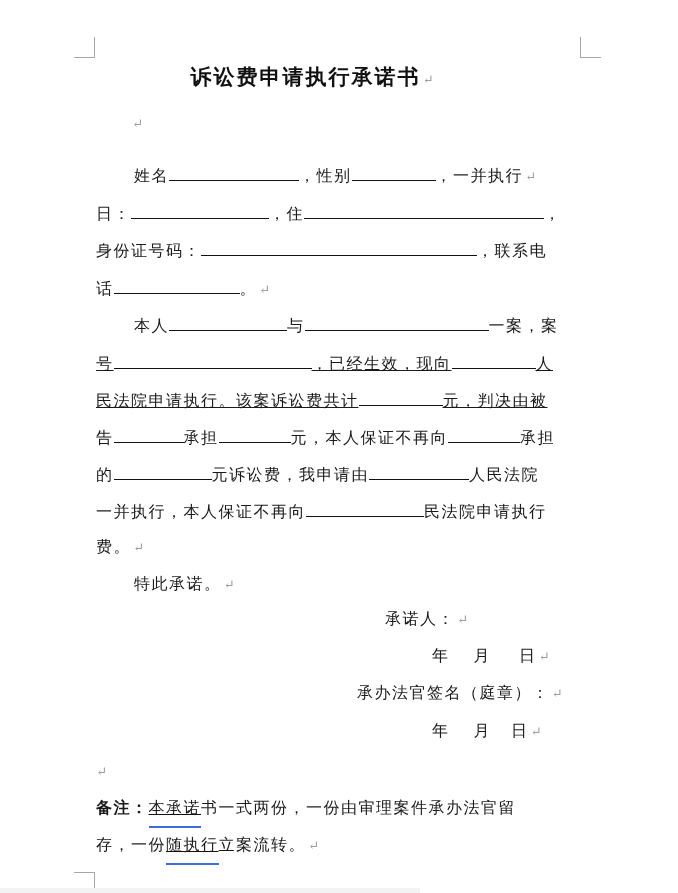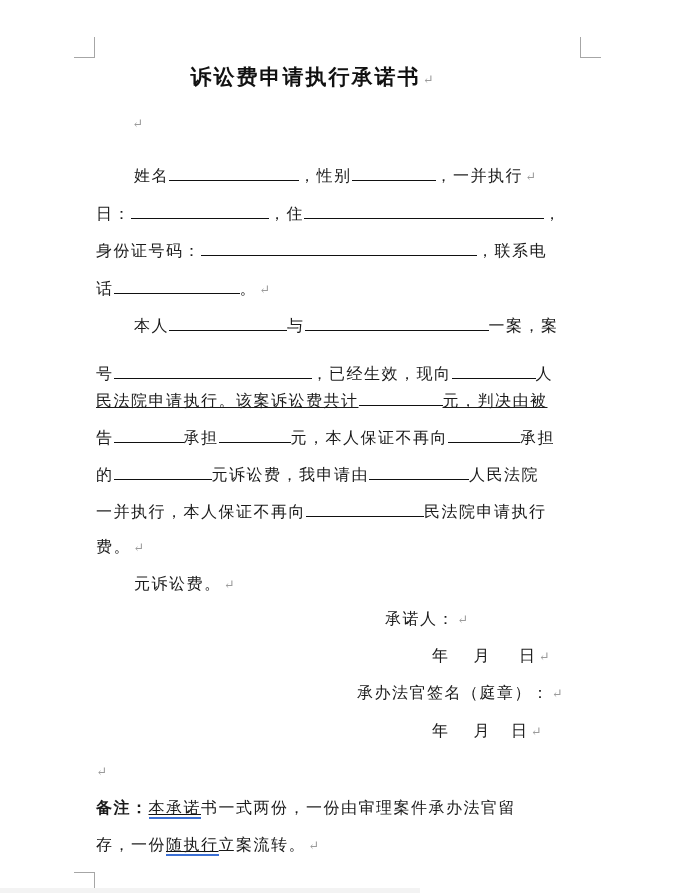--- a/index.html
+++ b/index.html
@@ -8,21 +8,21 @@
   .corner { position:absolute; border-color:#a6a6a6; border-style:solid; border-width:0; width:20px; height:20px; }
   .c-tl { left:74px; top:37px; border-right-width:1px; border-bottom-width:1px; }
   .c-tr { left:580px; top:37px; border-left-width:1px; border-bottom-width:1px; }
   .c-bl { left:74px; top:872px; border-right-width:1px; border-top-width:1px; height:16px; }
   .bottom-bar { position:absolute; left:0; top:888px; width:420px; height:5px; background:#f3f3f3; }
   .line { position:absolute; left:96px; width:478px; font-size:16px; line-height:22px; white-space:nowrap; letter-spacing:1.5px; }
   .title { position:absolute; left:0; width:548px; top:62px; text-align:center; font-size:21px; line-height:30px; font-weight:bold; letter-spacing:2px; color:#111;margin-left:38px; }
   .pm { color:#9b9b9b; font-size:13px; font-weight:normal; letter-spacing:0; margin-left:2px; }
   .blank { display:inline-block; border-bottom:1px solid #111; height:18px; vertical-align:baseline; }
   .b { font-weight:bold; }
-  .ul2 { text-decoration: underline; text-decoration-color:#111; border-bottom:2px solid #3b6fd4; padding-bottom:0; }
+  .ul2 { text-decoration: underline; text-decoration-color:#111; border-bottom:2px solid #3b6fd4; padding-bottom:8px;font-family:Liberation Mono, monospace; }
   .right-block { position:absolute; white-space:nowrap; font-size:16px; line-height:18px; letter-spacing:1.5px; }
 </style>
 </head>
 <body>
 
 <div class="corner c-tl"></div>
 <div class="corner c-tr"></div>
 <div class="corner c-bl"></div>
 <div class="bottom-bar"></div>
 
@@ -43,41 +43,41 @@
 <div class="line" style="top:237px;">
   <span>身份证号码：</span><span class="blank" style="width:276px"></span><span>，联系电</span>
 </div>
 <div class="line" style="top:275px;">
   <span>话</span><span class="blank" style="width:126px"></span><span>。</span><span class="pm">↵</span>
 </div>
 
 <div class="line" style="top:312px; left:134px;">
   <span>本人</span><span class="blank" style="width:118px"></span><span>与</span><span class="blank" style="width:184px"></span><span>一案，案</span>
 </div>
-<div class="line" style="top:360px;">
+<div class="line" style="top:350px;text-decoration:underline;">
   <span>号</span><span class="blank" style="width:198px"></span><span>，已经生效，现向</span><span class="blank" style="width:84px"></span><span>人</span>
 </div>
 <div class="line" style="top:387px;text-decoration:underline;">
   <span>民法院申请执行。该案诉讼费共计</span><span class="blank" style="width:84px"></span><span>元，判决由被</span>
 </div>
 <div class="line" style="top:424px;">
   <span>告</span><span class="blank" style="width:70px"></span><span>承担</span><span class="blank" style="width:72px"></span><span>元，本人保证不再向</span><span class="blank" style="width:72px"></span><span>承担</span>
 </div>
 <div class="line" style="top:461px;">
   <span>的</span><span class="blank" style="width:98px"></span><span>元诉讼费，我申请由</span><span class="blank" style="width:100px"></span><span>人民法院</span>
 </div>
 <div class="line" style="top:498px;">
   <span>一并执行，本人保证不再向</span><span class="blank" style="width:118px"></span><span>民法院申请执行</span>
 </div>
 <div class="line" style="top:536px;">
   <span>费。</span><span class="pm">↵</span>
 </div>
 
 <div class="line" style="top:573px; left:134px;">
-  <span>元诉讼费。</span><span class="pm">↵</span>
+  <span>特此承诺。</span><span class="pm">↵</span>
 </div>
 
 <div class="right-block" style="top:610px; left:385px;">
   <span>承诺人：</span><span class="pm">↵</span>
 </div>
 <div class="right-block" style="top:647px; left:432px;">
   <span>年</span><span style="display:inline-block;width:24px"></span><span>月</span><span style="display:inline-block;width:28px"></span><span>日</span><span class="pm">↵</span>
 </div>
 <div class="right-block" style="top:684px; left:357px;">
   <span>承办法官签名（庭章）：</span><span class="pm">↵</span>

